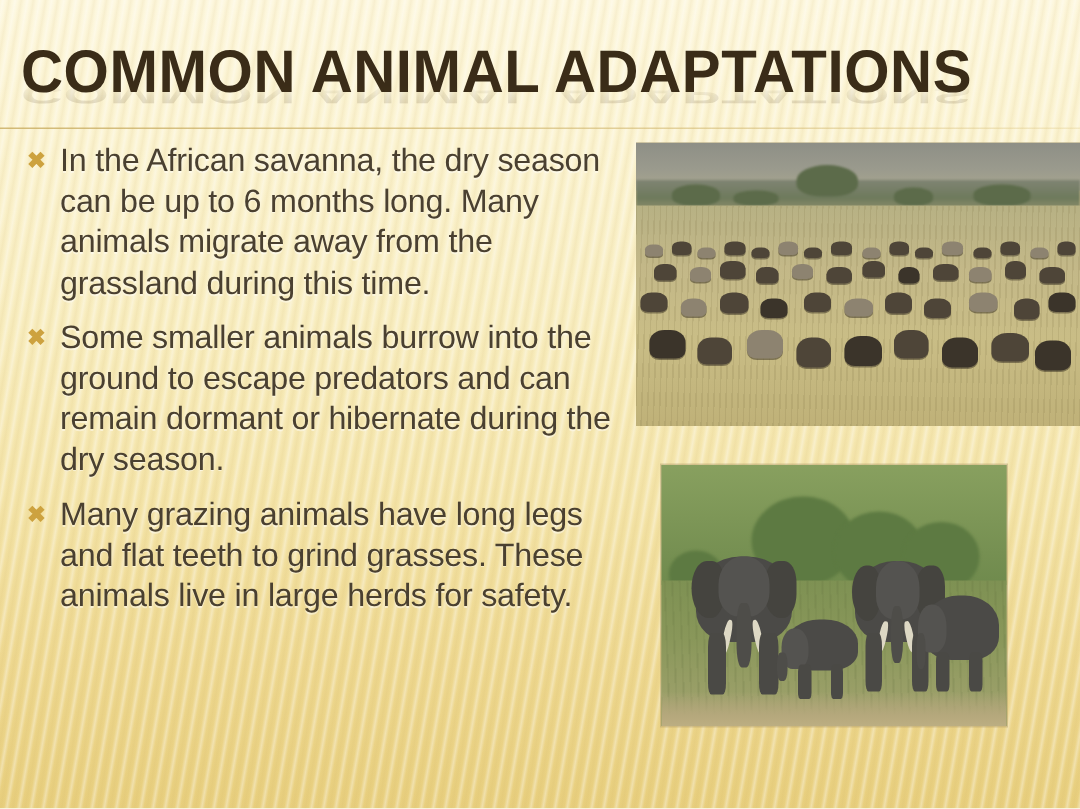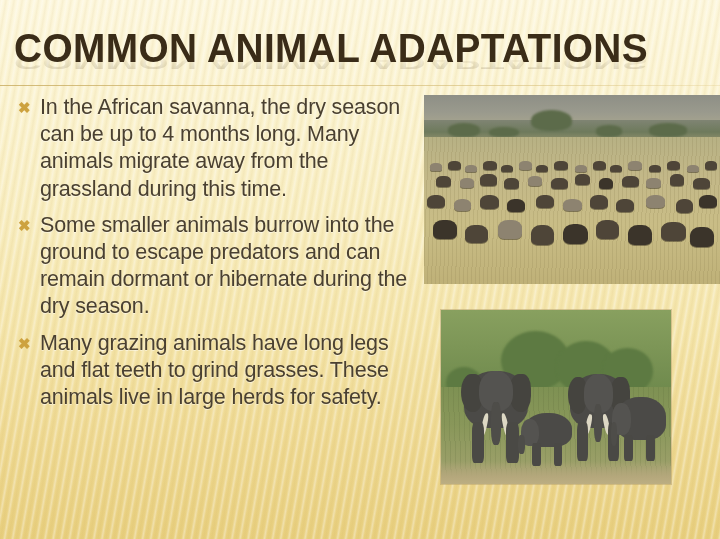--- a/index.html
+++ b/index.html
@@ -230,21 +230,21 @@
   <div class="title-zone">
     <div class="title">Common Animal Adaptations</div>
     <div class="title-reflection" aria-hidden="true">Common Animal Adaptations</div>
     <div class="title-rule"></div>
   </div>
 
   <div class="body-col">
 
     <div class="bullet-row">
       <span class="bullet-mark">✖</span>
-      <span class="bullet-text">In the African savanna, the dry season can be up to 4 months long. Many animals migrate away from the grassland during this time.</span>
+      <span class="bullet-text">In the African savanna, the dry season can be up to 6 months long. Many animals migrate away from the grassland during this time.</span>
     </div>
 
     <div class="bullet-row">
       <span class="bullet-mark">✖</span>
       <span class="bullet-text">Some smaller animals burrow into the ground to escape predators and can remain dormant or hibernate during the dry season.</span>
     </div>
 
     <div class="bullet-row">
       <span class="bullet-mark">✖</span>
       <span class="bullet-text">Many grazing animals have long legs and flat teeth to grind grasses. These animals live in large herds for safety.</span>

